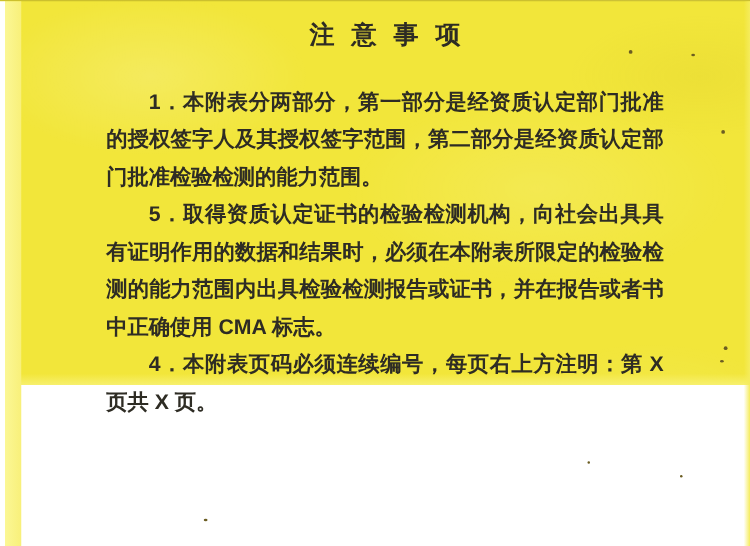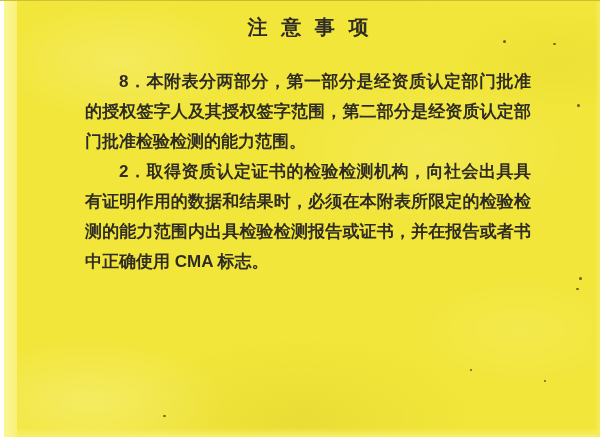--- a/index.html
+++ b/index.html
@@ -7,21 +7,21 @@
   html, body {
     width: 600px;
     height: 437px;
     overflow: hidden;
     font-family: "Liberation Sans", "DejaVu Sans", sans-serif;
   }
 
   .scan-page {
     position: relative;
     width: 600px;
-    height: 437px;
+    height: 308px;
     background-color: var(--paper, #f2e63a);
     
     background-image:
       radial-gradient(ellipse 180px 90px at 120px 60px,  rgba(255,255,255,0.18), rgba(255,255,255,0) 70%),
       radial-gradient(ellipse 220px 110px at 430px 150px, rgba(255,255,250,0.12), rgba(255,255,255,0) 70%),
       radial-gradient(ellipse 200px 90px at 90px 400px,  rgba(255,255,240,0.22), rgba(255,255,255,0) 70%),
       radial-gradient(ellipse 160px 80px at 520px 330px, rgba(255,255,240,0.10), rgba(255,255,255,0) 70%),
       radial-gradient(ellipse 250px 120px at 300px 420px, rgba(160,140,10,0.10), rgba(160,140,10,0) 70%),
       radial-gradient(ellipse 150px 70px at 560px 60px,  rgba(170,150,10,0.08), rgba(170,150,10,0) 70%);
     border-top: 1px solid rgba(90,80,10,0.25);
@@ -97,22 +97,23 @@
 <div class="scan-page">
 
   <div class="edge-white-left"></div>
   <div class="edge-pale-left"></div>
   <div class="edge-pale-bottom"></div>
   <div class="edge-pale-right"></div>
 
   <div class="doc-title">注意事项</div>
 
   <div class="doc-body">
-    <p>8．本附表分两部分，第一部分是经资质认定部门批准的授权签字人及其授权签字范围，第二部分是经资质认定部门批准检验检测的能力范围。</p>
-    <p>2．取得资质认定证书的检验检测机构，向社会出具具有证明作用的数据和结果时，必须在本附表所限定的检验检测的能力范围内出具检验检测报告或证书，并在报告或者书中正确使用 CMA 标志。</p>
+    <p>1．本附表分两部分，第一部分是经资质认定部门批准的授权签字人及其授权签字范围，第二部分是经资质认定部门批准检验检测的能力范围。</p>
+    <p>5．取得资质认定证书的检验检测机构，向社会出具具有证明作用的数据和结果时，必须在本附表所限定的检验检测的能力范围内出具检验检测报告或证书，并在报告或者书中正确使用 CMA 标志。</p>
+    <p>4．本附表页码必须连续编号，每页右上方注明：第 X 页共 X 页。</p>
   </div>
 
   <div class="speck" style="left: 503px; top: 39px; width: 3px; height: 3px; background: rgb(107, 93, 34);"></div>
   <div class="speck" style="left: 553px; top: 42px; width: 3px; height: 2px; background: rgb(107, 93, 34);"></div>
   <div class="speck" style="left: 577px; top: 103px; width: 3px; height: 3px; background: rgb(107, 93, 34);"></div>
   <div class="speck" style="left: 579px; top: 276px; width: 3px; height: 3px; background: rgb(107, 93, 34);"></div>
   <div class="speck" style="left: 576px; top: 287px; width: 3px; height: 2px; background: rgb(107, 93, 34);"></div>
   <div class="speck" style="left: 544px; top: 379px; width: 2px; height: 2px; background: rgb(107, 93, 34);"></div>
   <div class="speck" style="left: 163px; top: 414px; width: 3px; height: 2px; background: rgb(107, 93, 34);"></div>
   <div class="speck" style="left: 470px; top: 368px; width: 2px; height: 2px; background: rgb(107, 93, 34);"></div>

